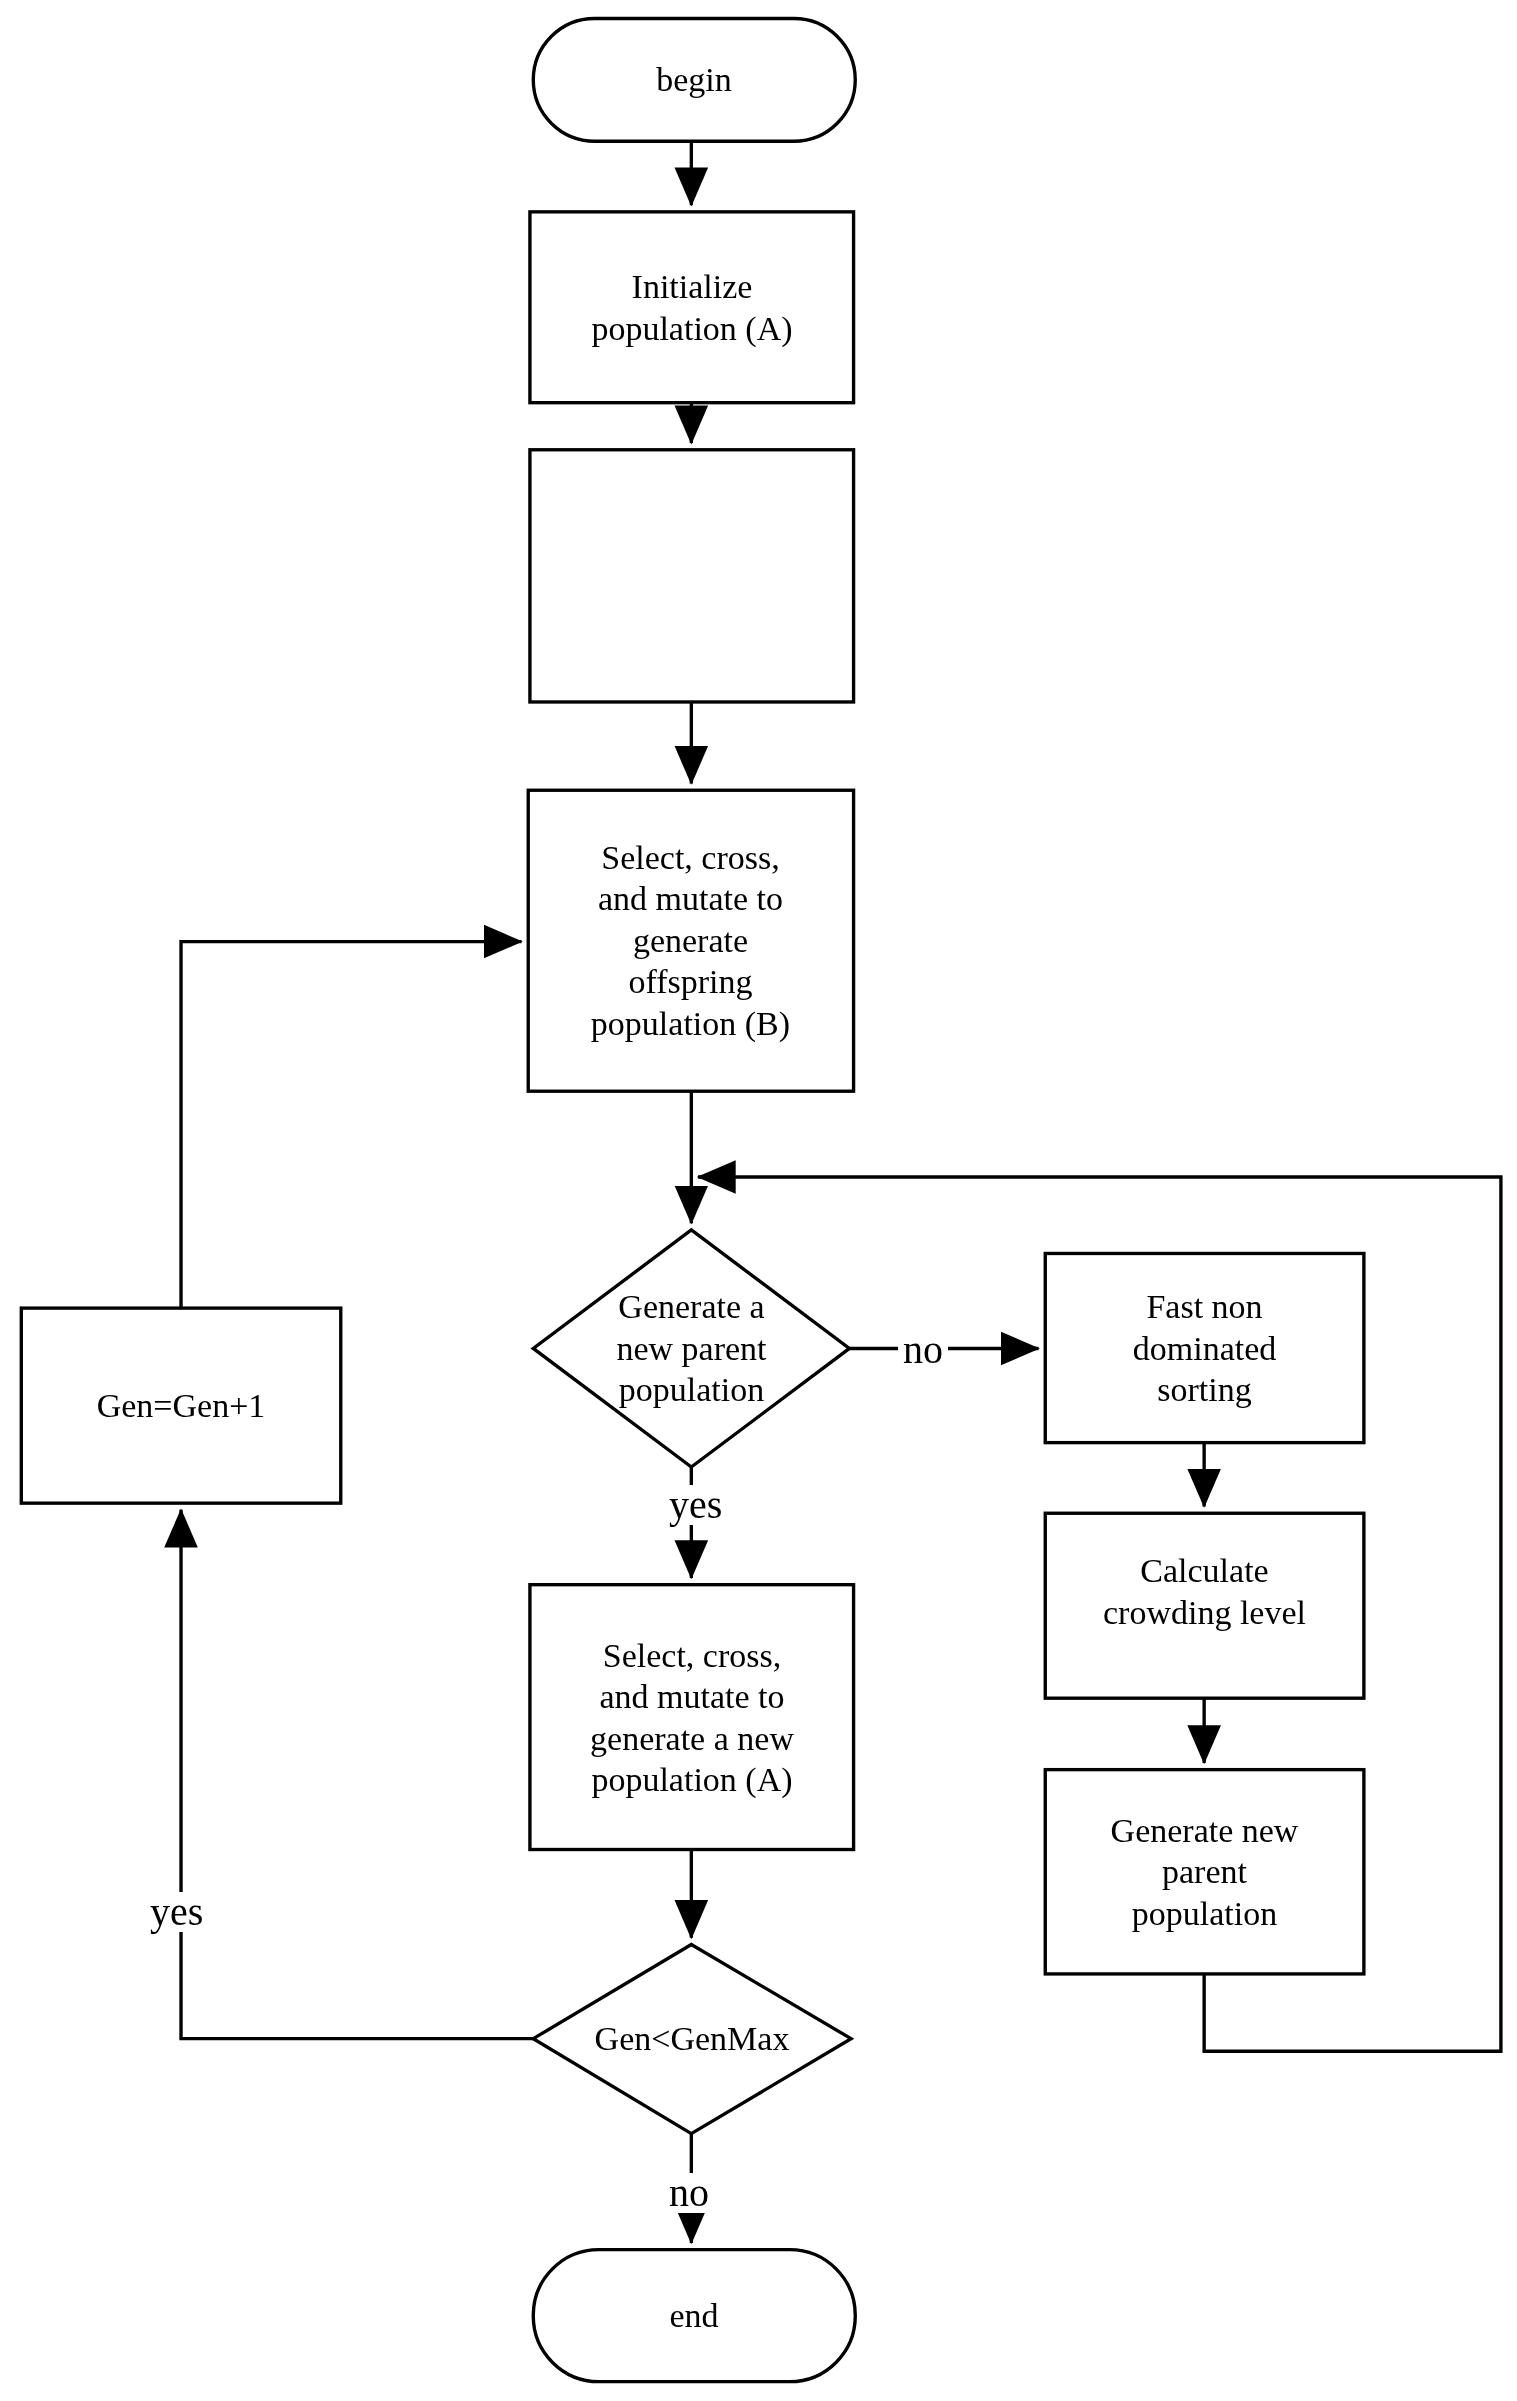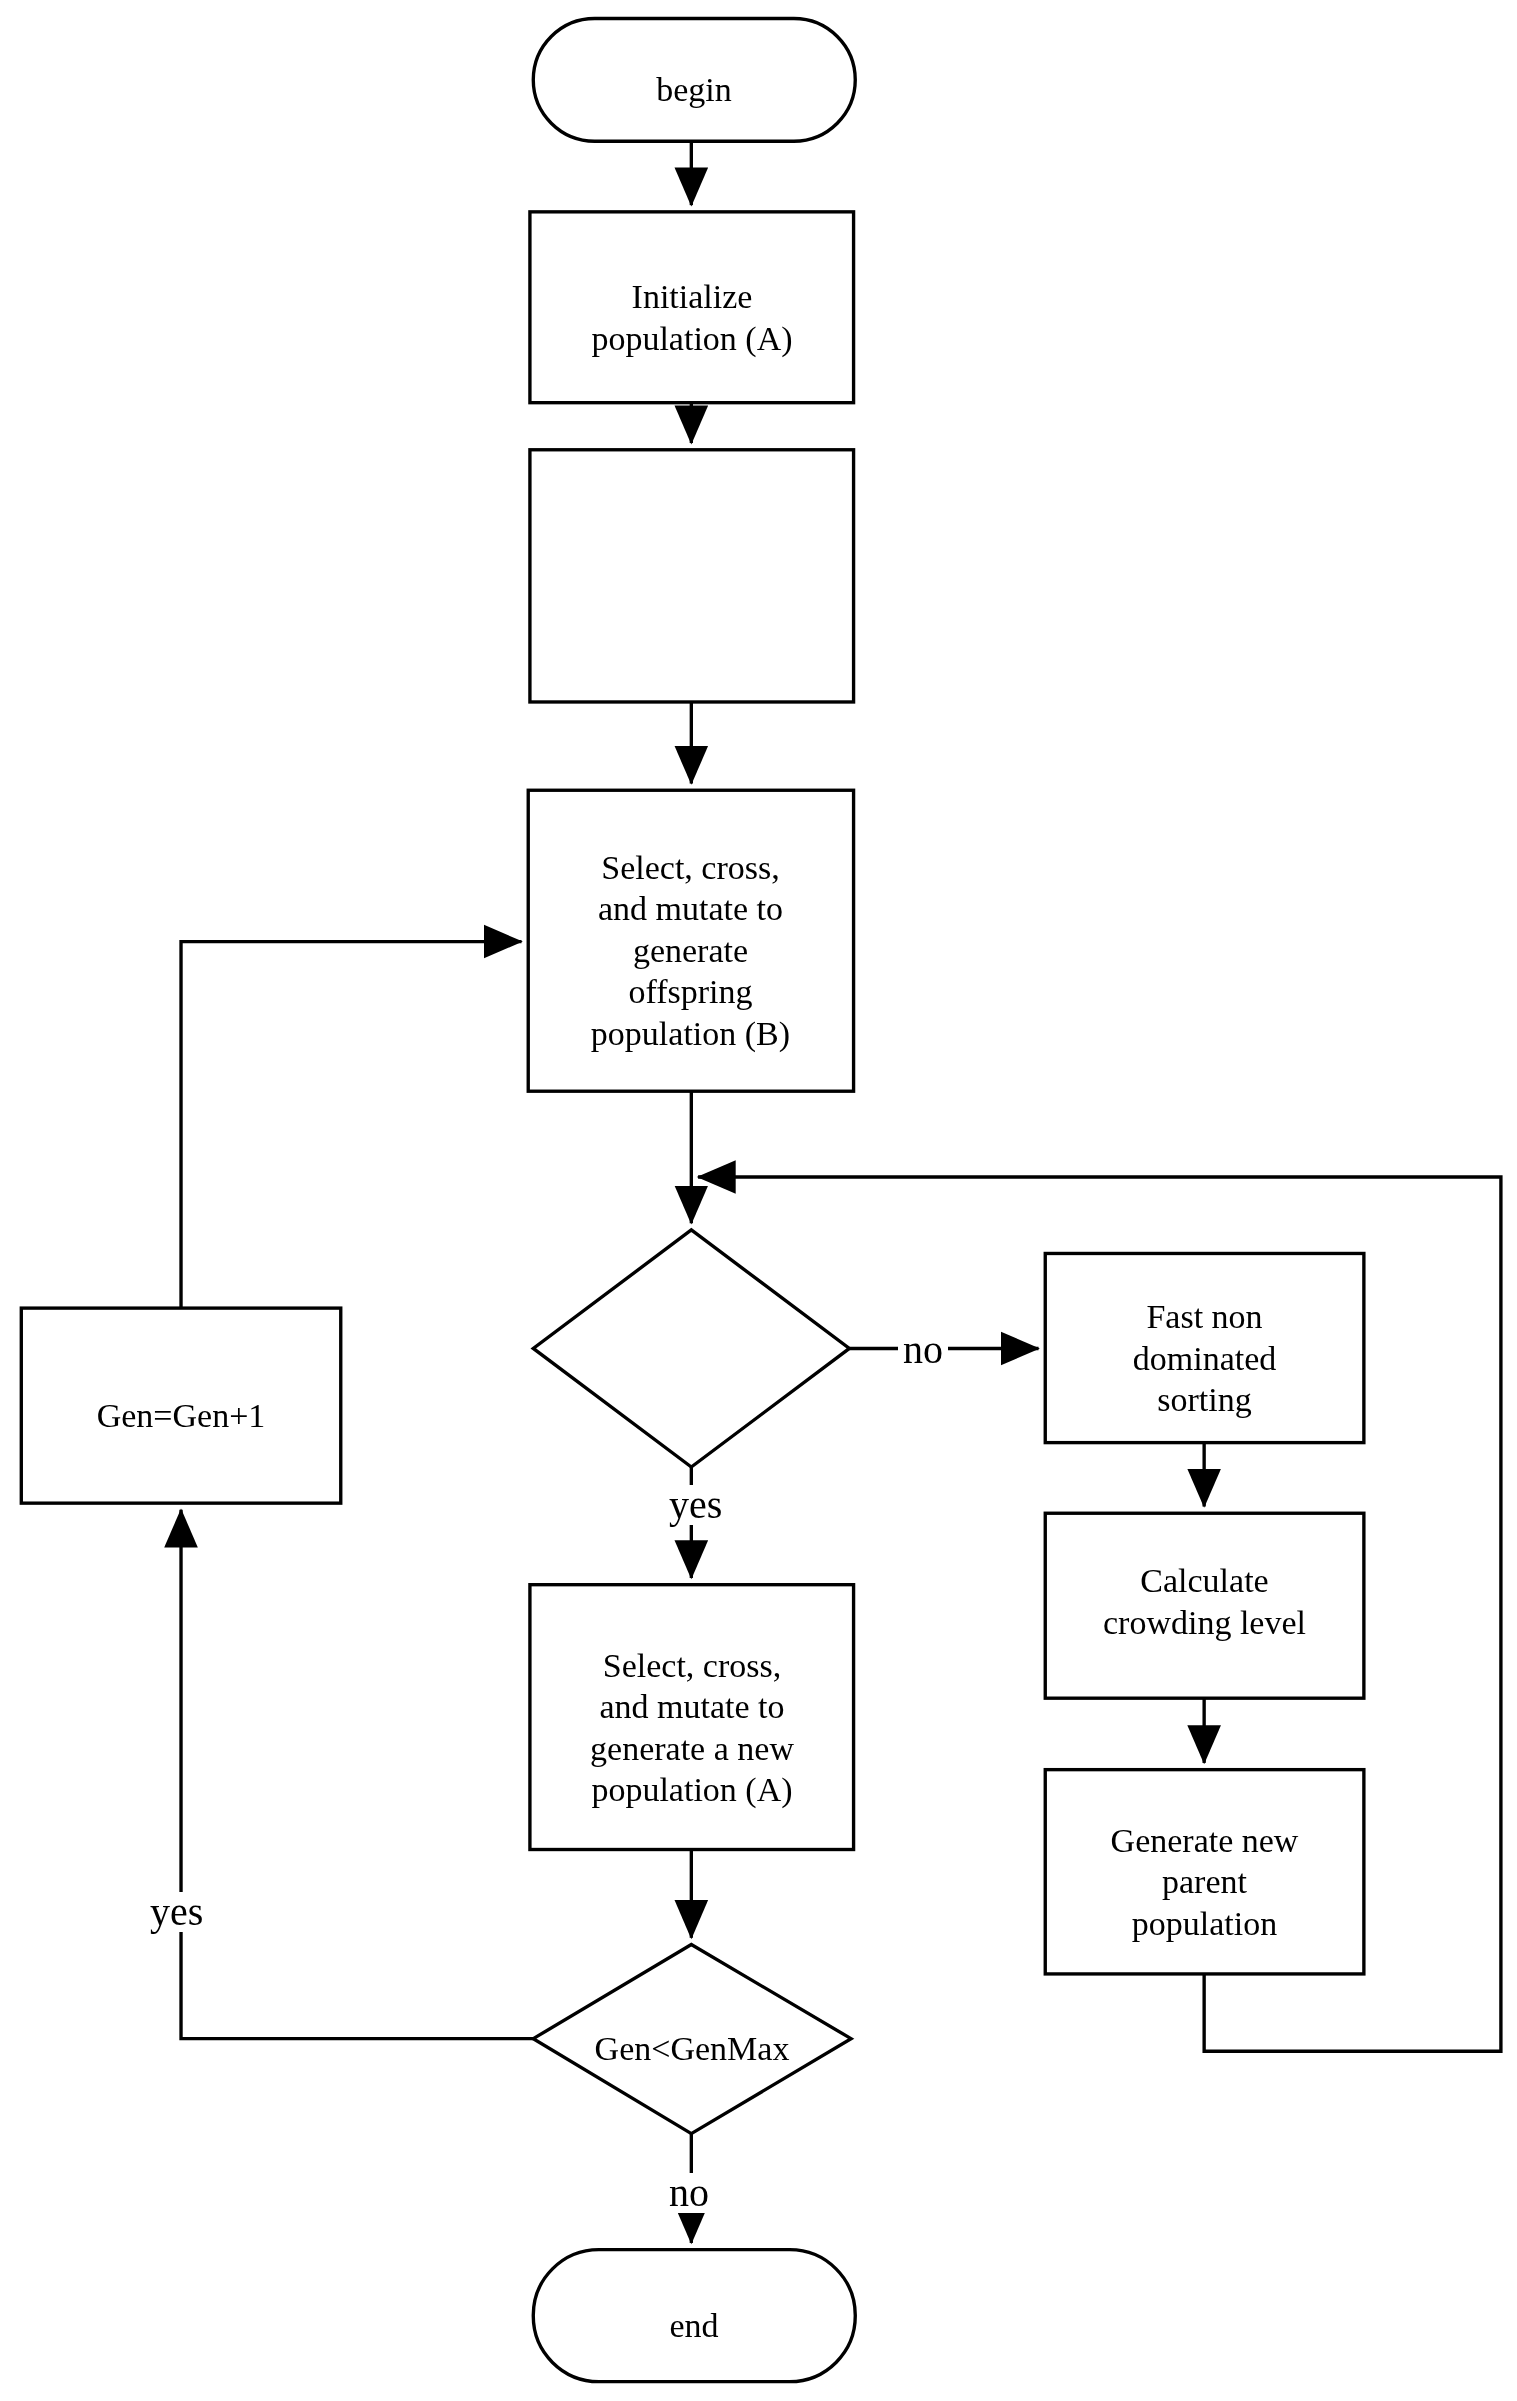--- a/index.html
+++ b/index.html
@@ -17,21 +17,20 @@
     position:absolute;
     display:flex;
     align-items:center;
     justify-content:center;
     text-align:center;
     line-height:1.22;
     font-size:34px;
     color:#000;
     box-sizing:border-box;
     white-space:pre-line;
-    margin-top:10px;
   }
   .edge-label{
     position:absolute;
     font-size:40px;
     color:#000;
     background:#ffffff;
     text-align:center;
     line-height:1;
     padding:0 5px;
     box-sizing:border-box;
@@ -112,20 +111,23 @@
   <div class="node" style="left:530px;top:212px;width:324px;height:191px;">Initialize
 population (A)</div>
 
 
   <div class="node" style="left:528px;top:790px;width:325px;height:301px;">Select, cross,
 and mutate to
 generate
 offspring
 population (B)</div>
 
+  <div class="node" style="left:513px;top:1245px;width:357px;height:207px;">Generate a
+new parent
+population</div>
 
   <div class="node" style="left:1045px;top:1254px;width:319px;height:189px;">Fast non
 dominated
 sorting</div>
 
   <div class="node" style="left:1045px;top:1499px;width:319px;height:185px;">Calculate
 crowding level</div>
 
   <div class="node" style="left:1045px;top:1770px;width:319px;height:204px;">Generate new
 parent

